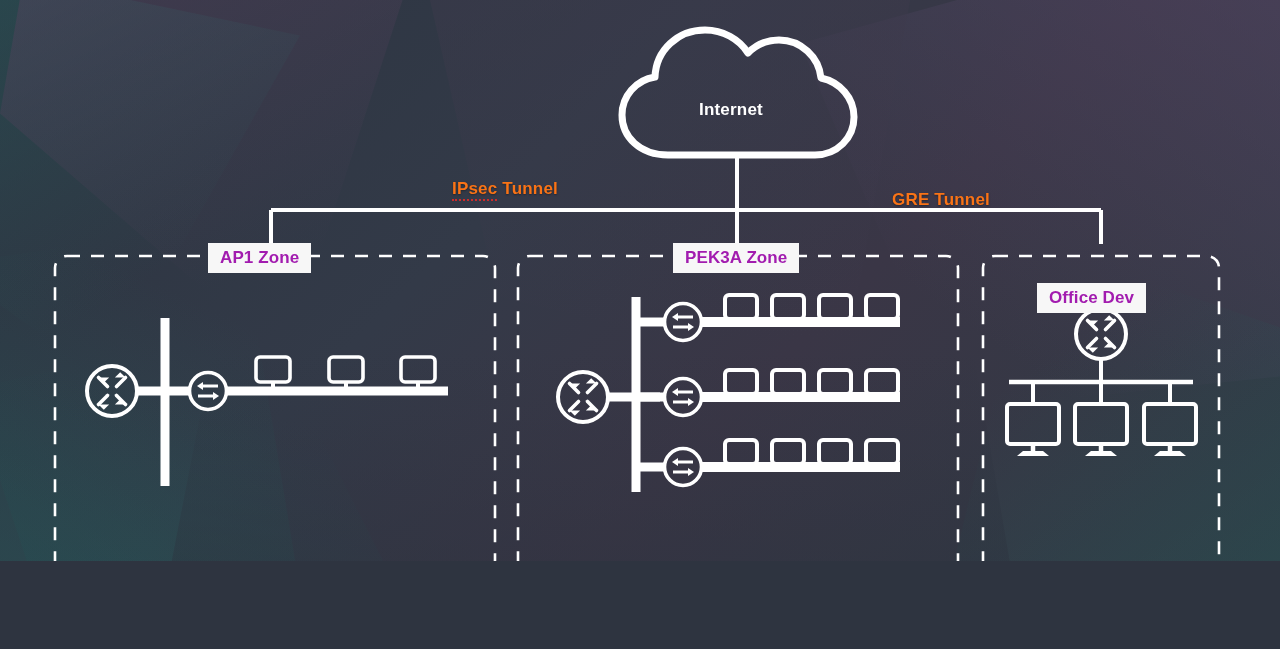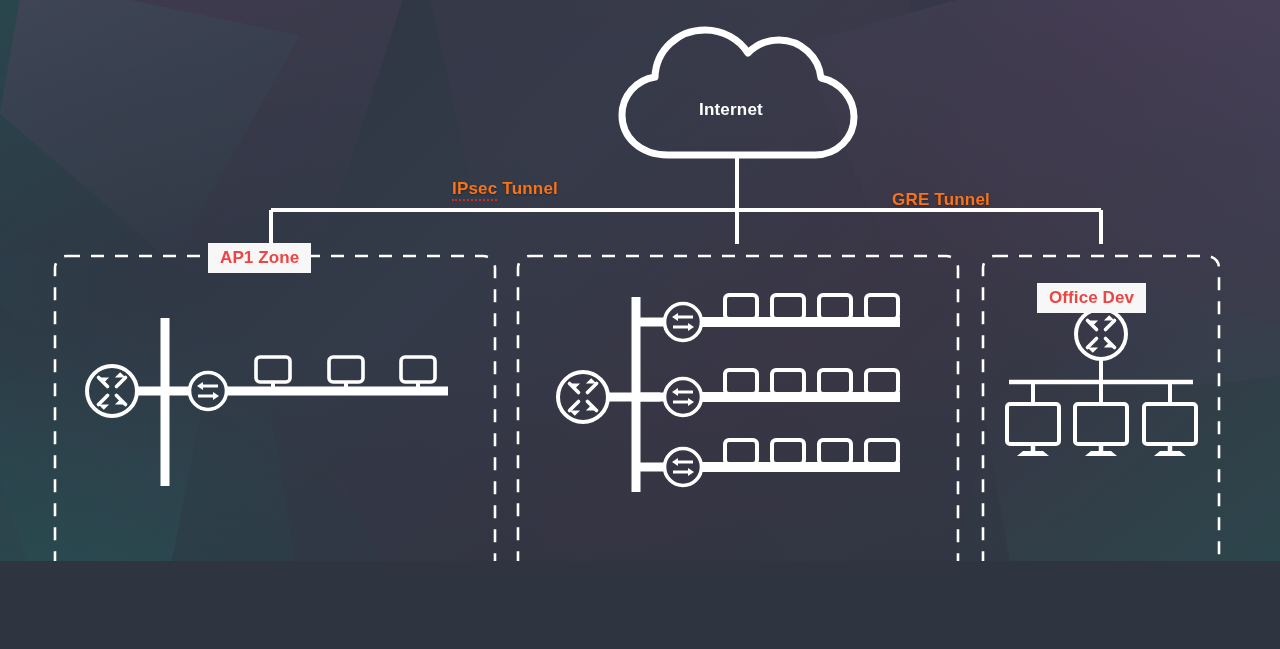--- a/index.html
+++ b/index.html
@@ -89,21 +89,21 @@
     color: #f97316;
     font-size: 17px;
     letter-spacing: 0.2px;
     text-shadow: 0 1px 2px rgba(0,0,0,0.35);
   }
   .tunnel-lbl .misspell {
     border-bottom: 2px dotted #cc2b2b;
     padding-bottom: 1px;
   }
   .zone-lbl {
-    color: #ef4444;
+    color: #a21caf;
     background: #f7f7f7;
     font-size: 17px;
     font-weight: bold;
     padding: 6px 12px 7px 12px;
     letter-spacing: 0.1px;
   }
   .cloud-lbl {
     color: #ffffff;
     font-size: 17px;
     font-weight: bold;
@@ -316,16 +316,17 @@
   </svg>
 
   <div class="lbl cloud-lbl" style="left:699px; top:101px;">Internet</div>
 
   <div class="lbl tunnel-lbl" style="left:452px; top:180px;"><span class="misspell">IPsec</span><span> Tunnel</span></div>
 
   <div class="lbl tunnel-lbl" style="left:892px; top:180px;margin-top:11px;">GRE Tunnel</div>
 
   <div class="lbl zone-lbl" style="left:208px; top:243px;">AP1 Zone</div>
 
+  <div class="lbl zone-lbl" style="left:673px; top:243px;">PEK3A Zone</div>
 
   <div class="lbl zone-lbl" style="left:1037px; top:243px;margin-top:40px;">Office Dev</div>
 
 </div>
 
 </body></html>

